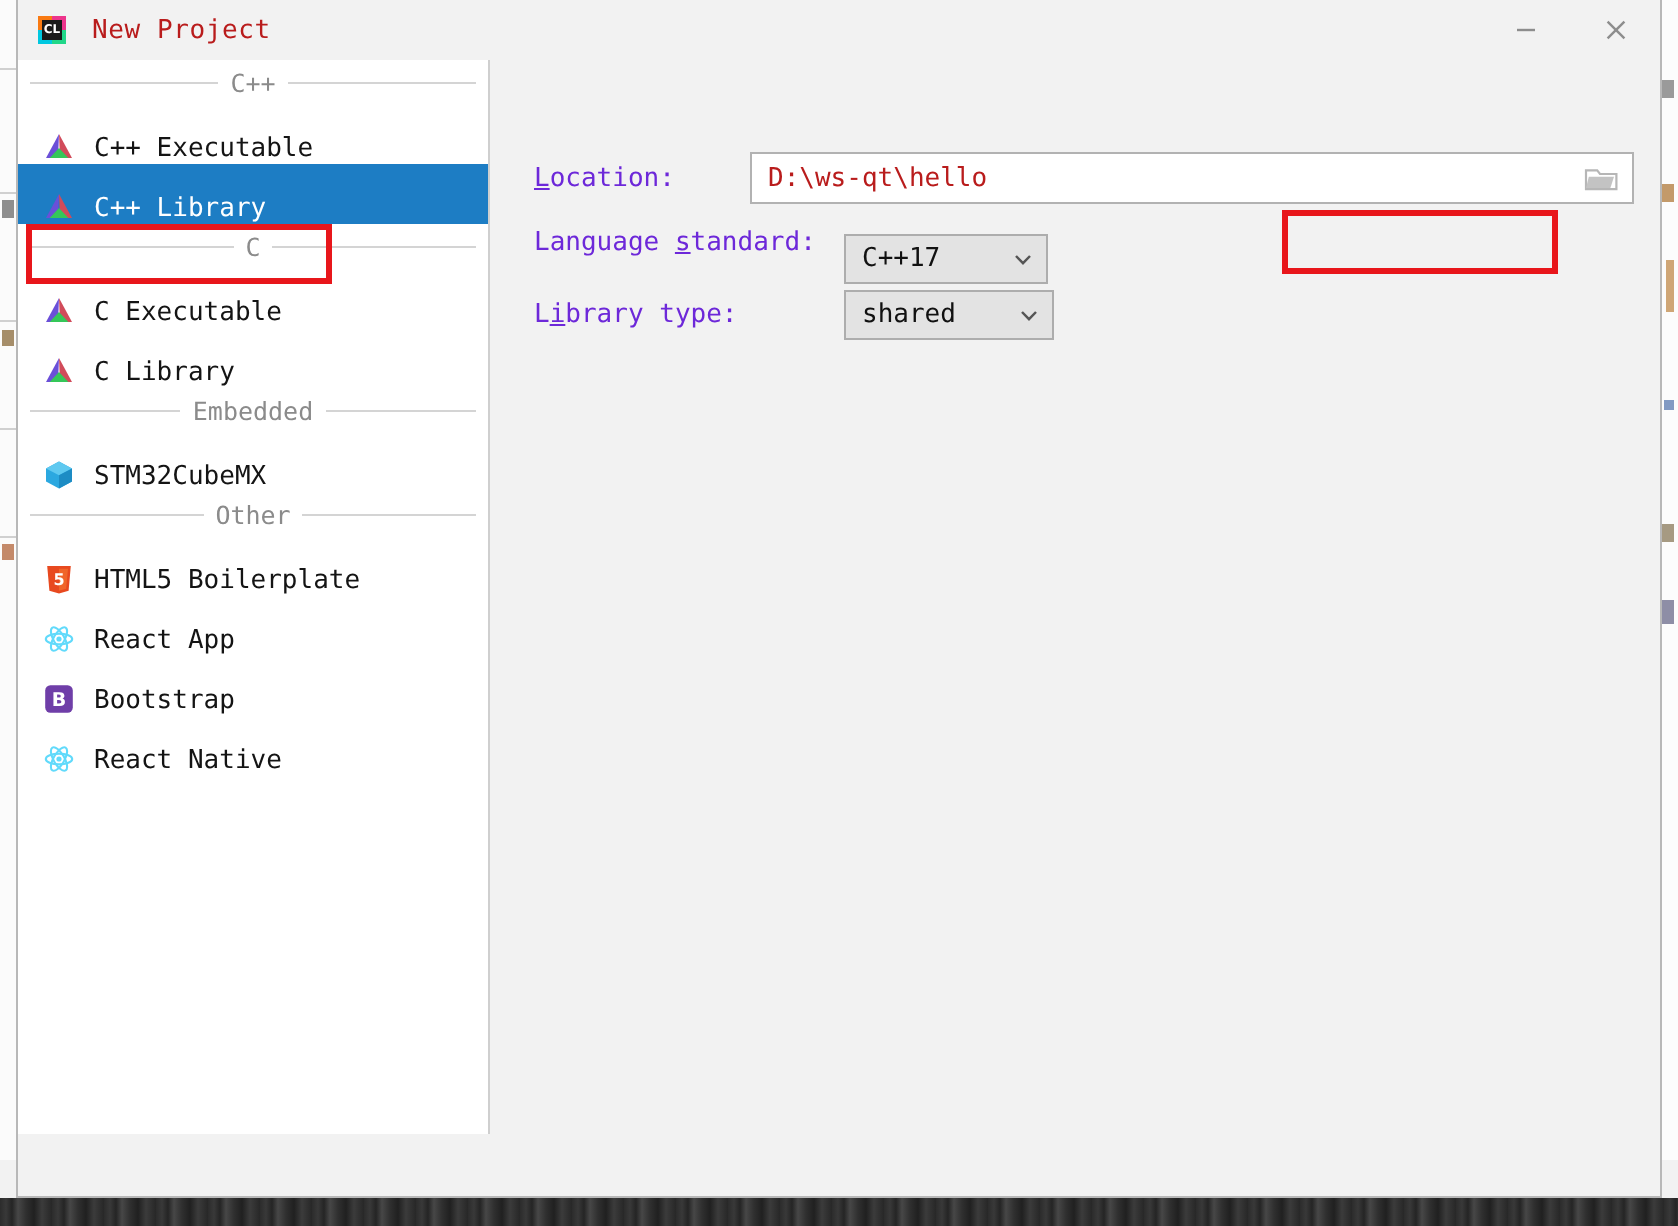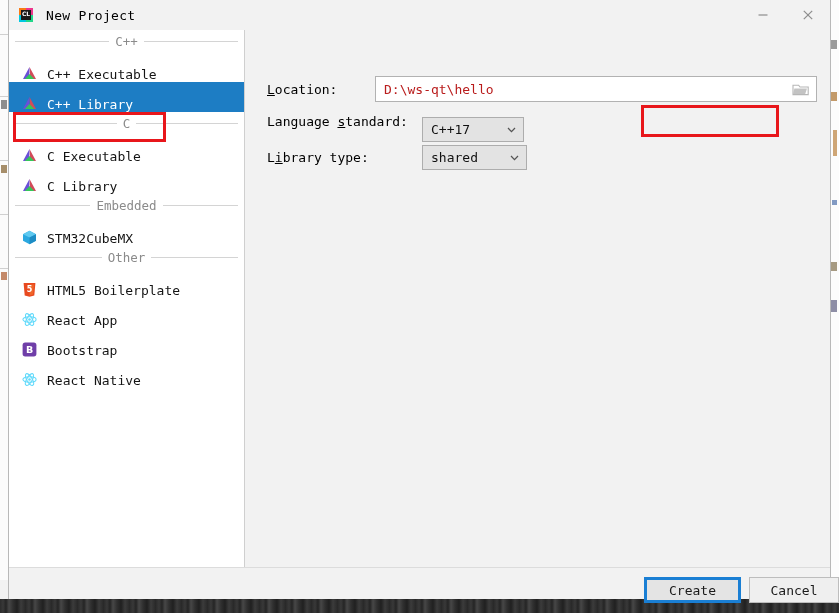--- a/index.html
+++ b/index.html
@@ -80,21 +80,21 @@
   }
   #app-icon {
     width: 16px; height: 16px;
     margin-left: 9px;
     position: relative;
     flex: none;
   }
   #title-text {
     margin-left: 12px;
     font-size: 13px;
-    color: #000000;
+    color: #b91c1c;
     letter-spacing: .3px;
     white-space: nowrap;
   }
   .win-btns {
     margin-left: auto;
     display: flex;
     align-items: center;
     height: 30px;
   }
   .win-btn {
@@ -194,21 +194,21 @@
     background: #f2f2f2;
   }
   .form-row {
     position: absolute;
     display: flex;
     align-items: center;
     height: 26px;
   }
   .form-label {
     font-size: 13px;
-    color: #000000;
+    color: #6d28d9;
     white-space: nowrap;
   }
   .mn { text-decoration: underline; }
 
   #row-location { left: 21px; top: 46px; width: 550px; }
   #row-lang     { left: 21px; top: 78px; }
   #row-libtype  { left: 21px; top: 114px; }
 
   #location-label { width: 108px; }
   #lang-label     { width: 155px; }
@@ -522,22 +522,14 @@
       </div>
 
       <div class="redbox" id="redbox-libtype"></div>
 
     </div>
 
     <div class="redbox" id="redbox-lib"></div>
 
   </div>
 
-  <div id="footer">
-    <div class="btn" id="create-btn">
-      <span>Create</span>
-    </div>
-    <div class="btn" id="cancel-btn">
-      <span>Cancel</span>
-    </div>
-  </div>
 
 </div>
 
 </body></html>

